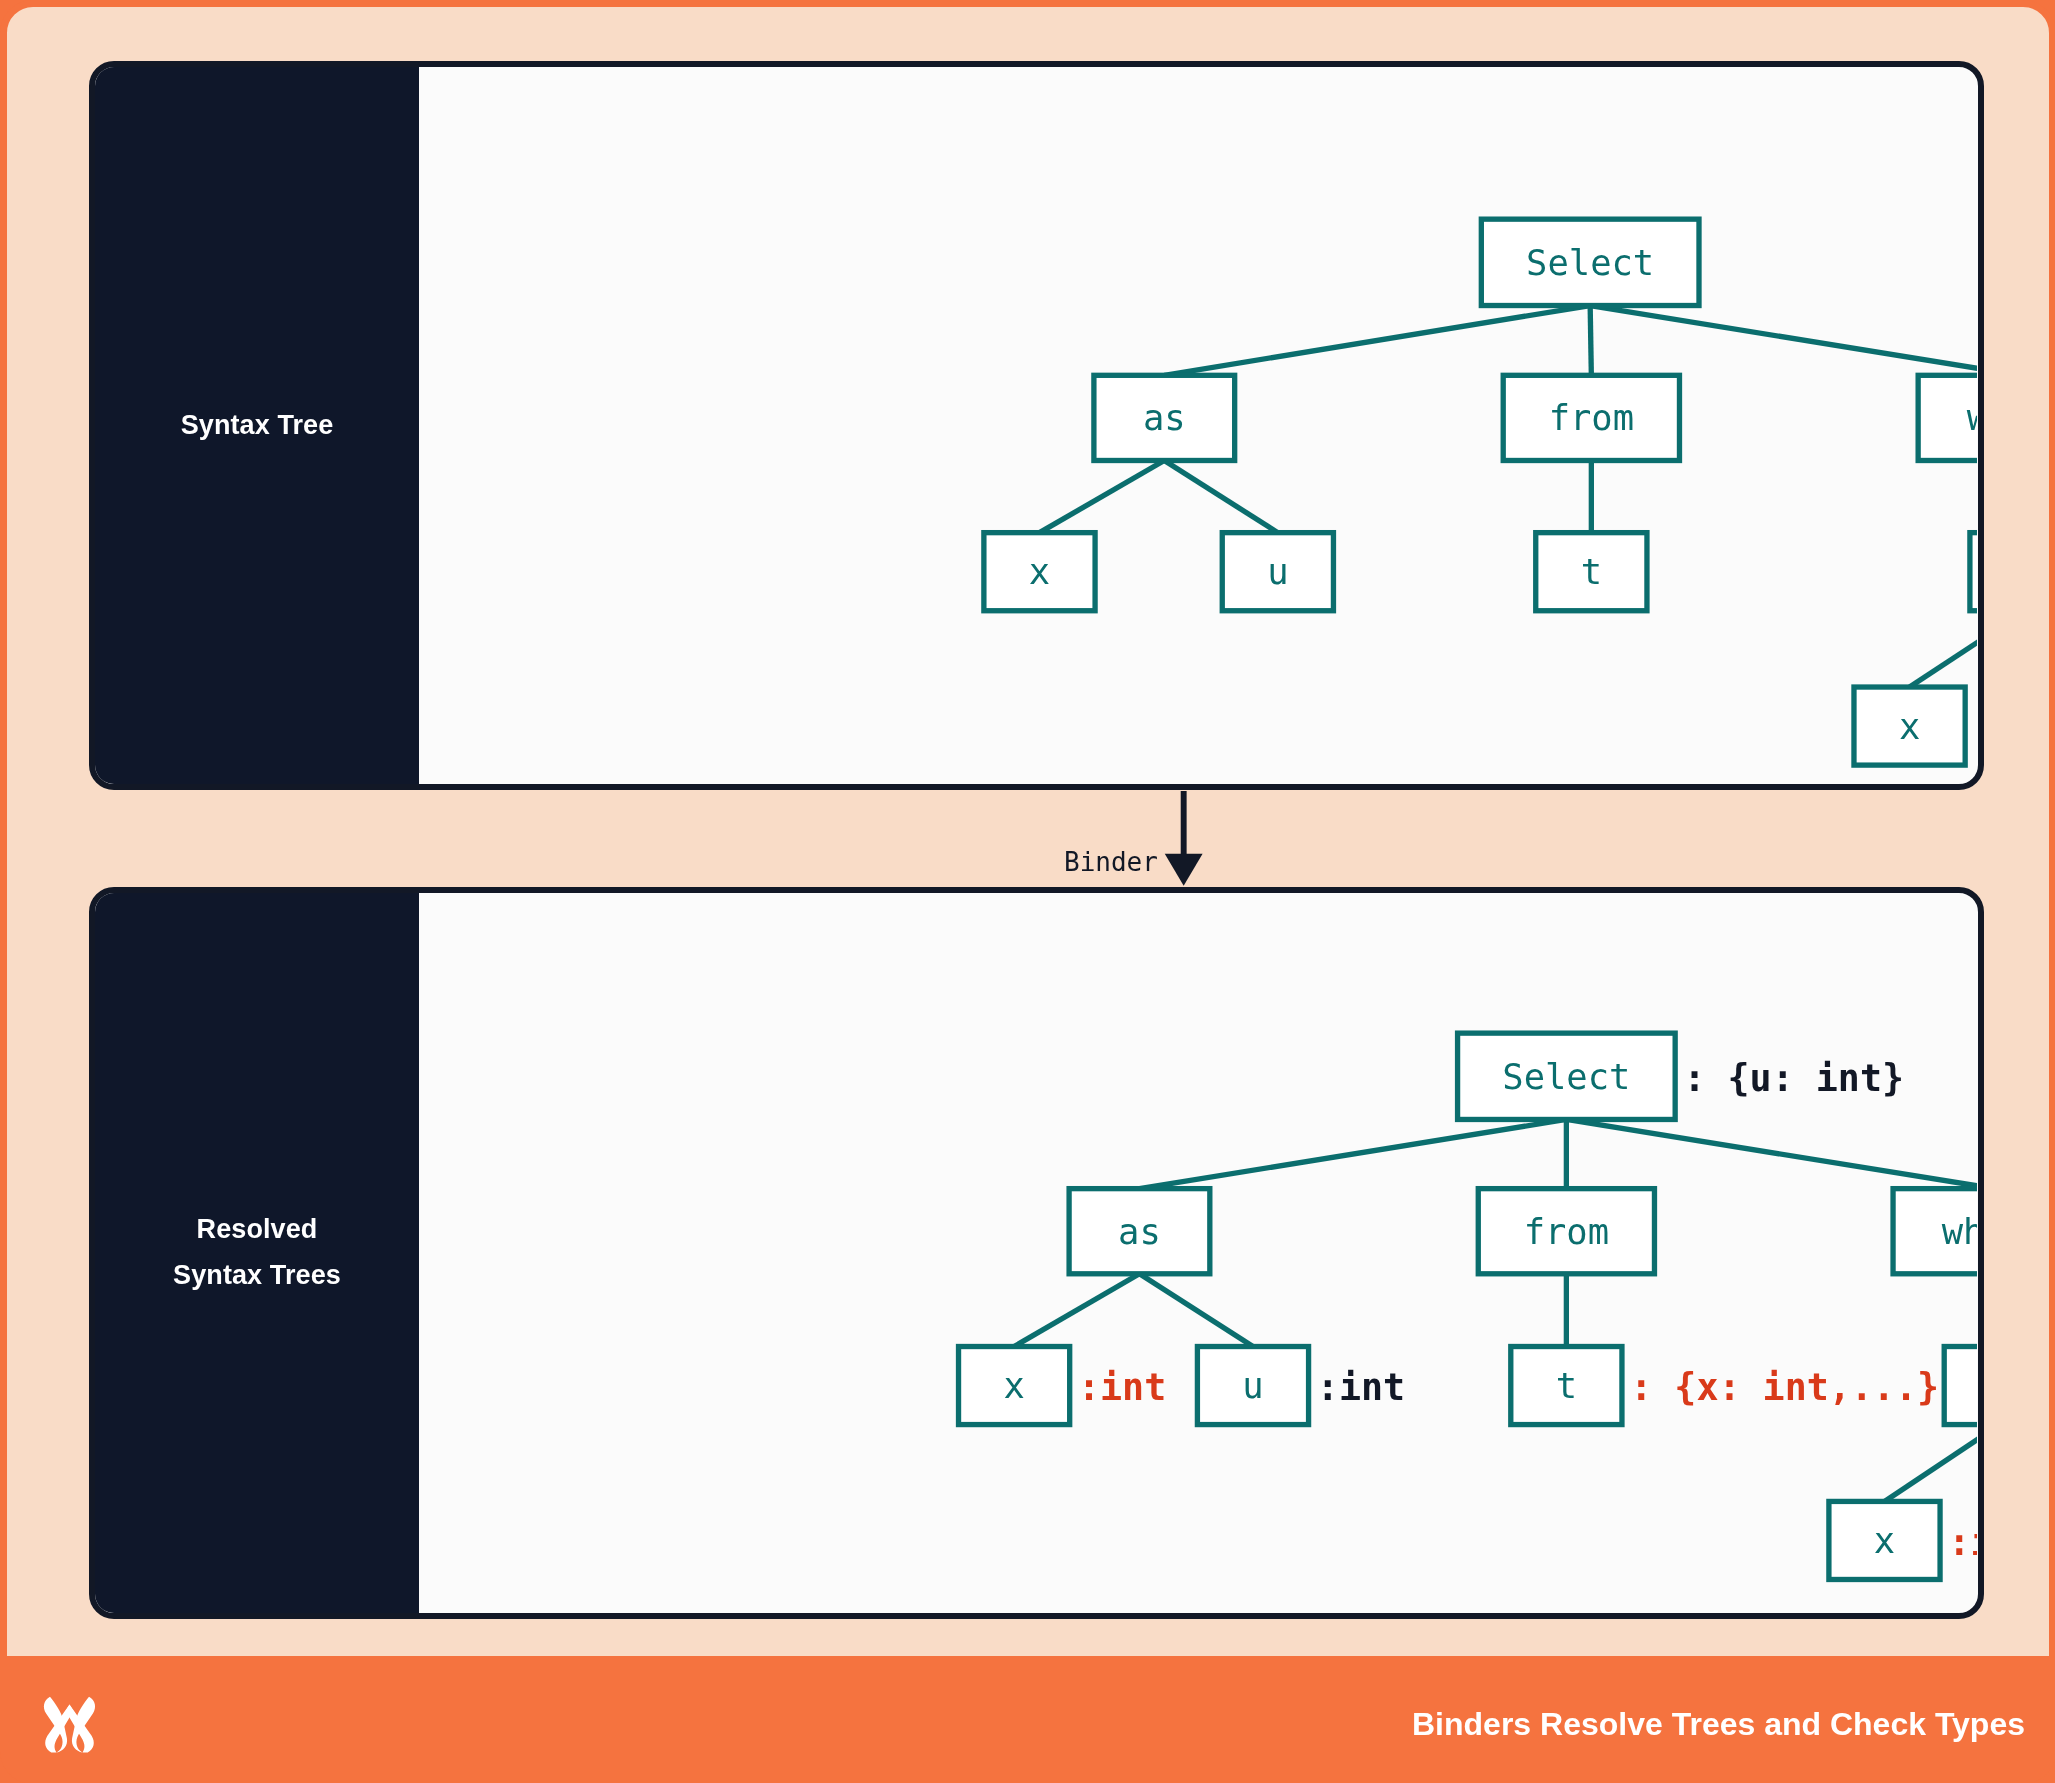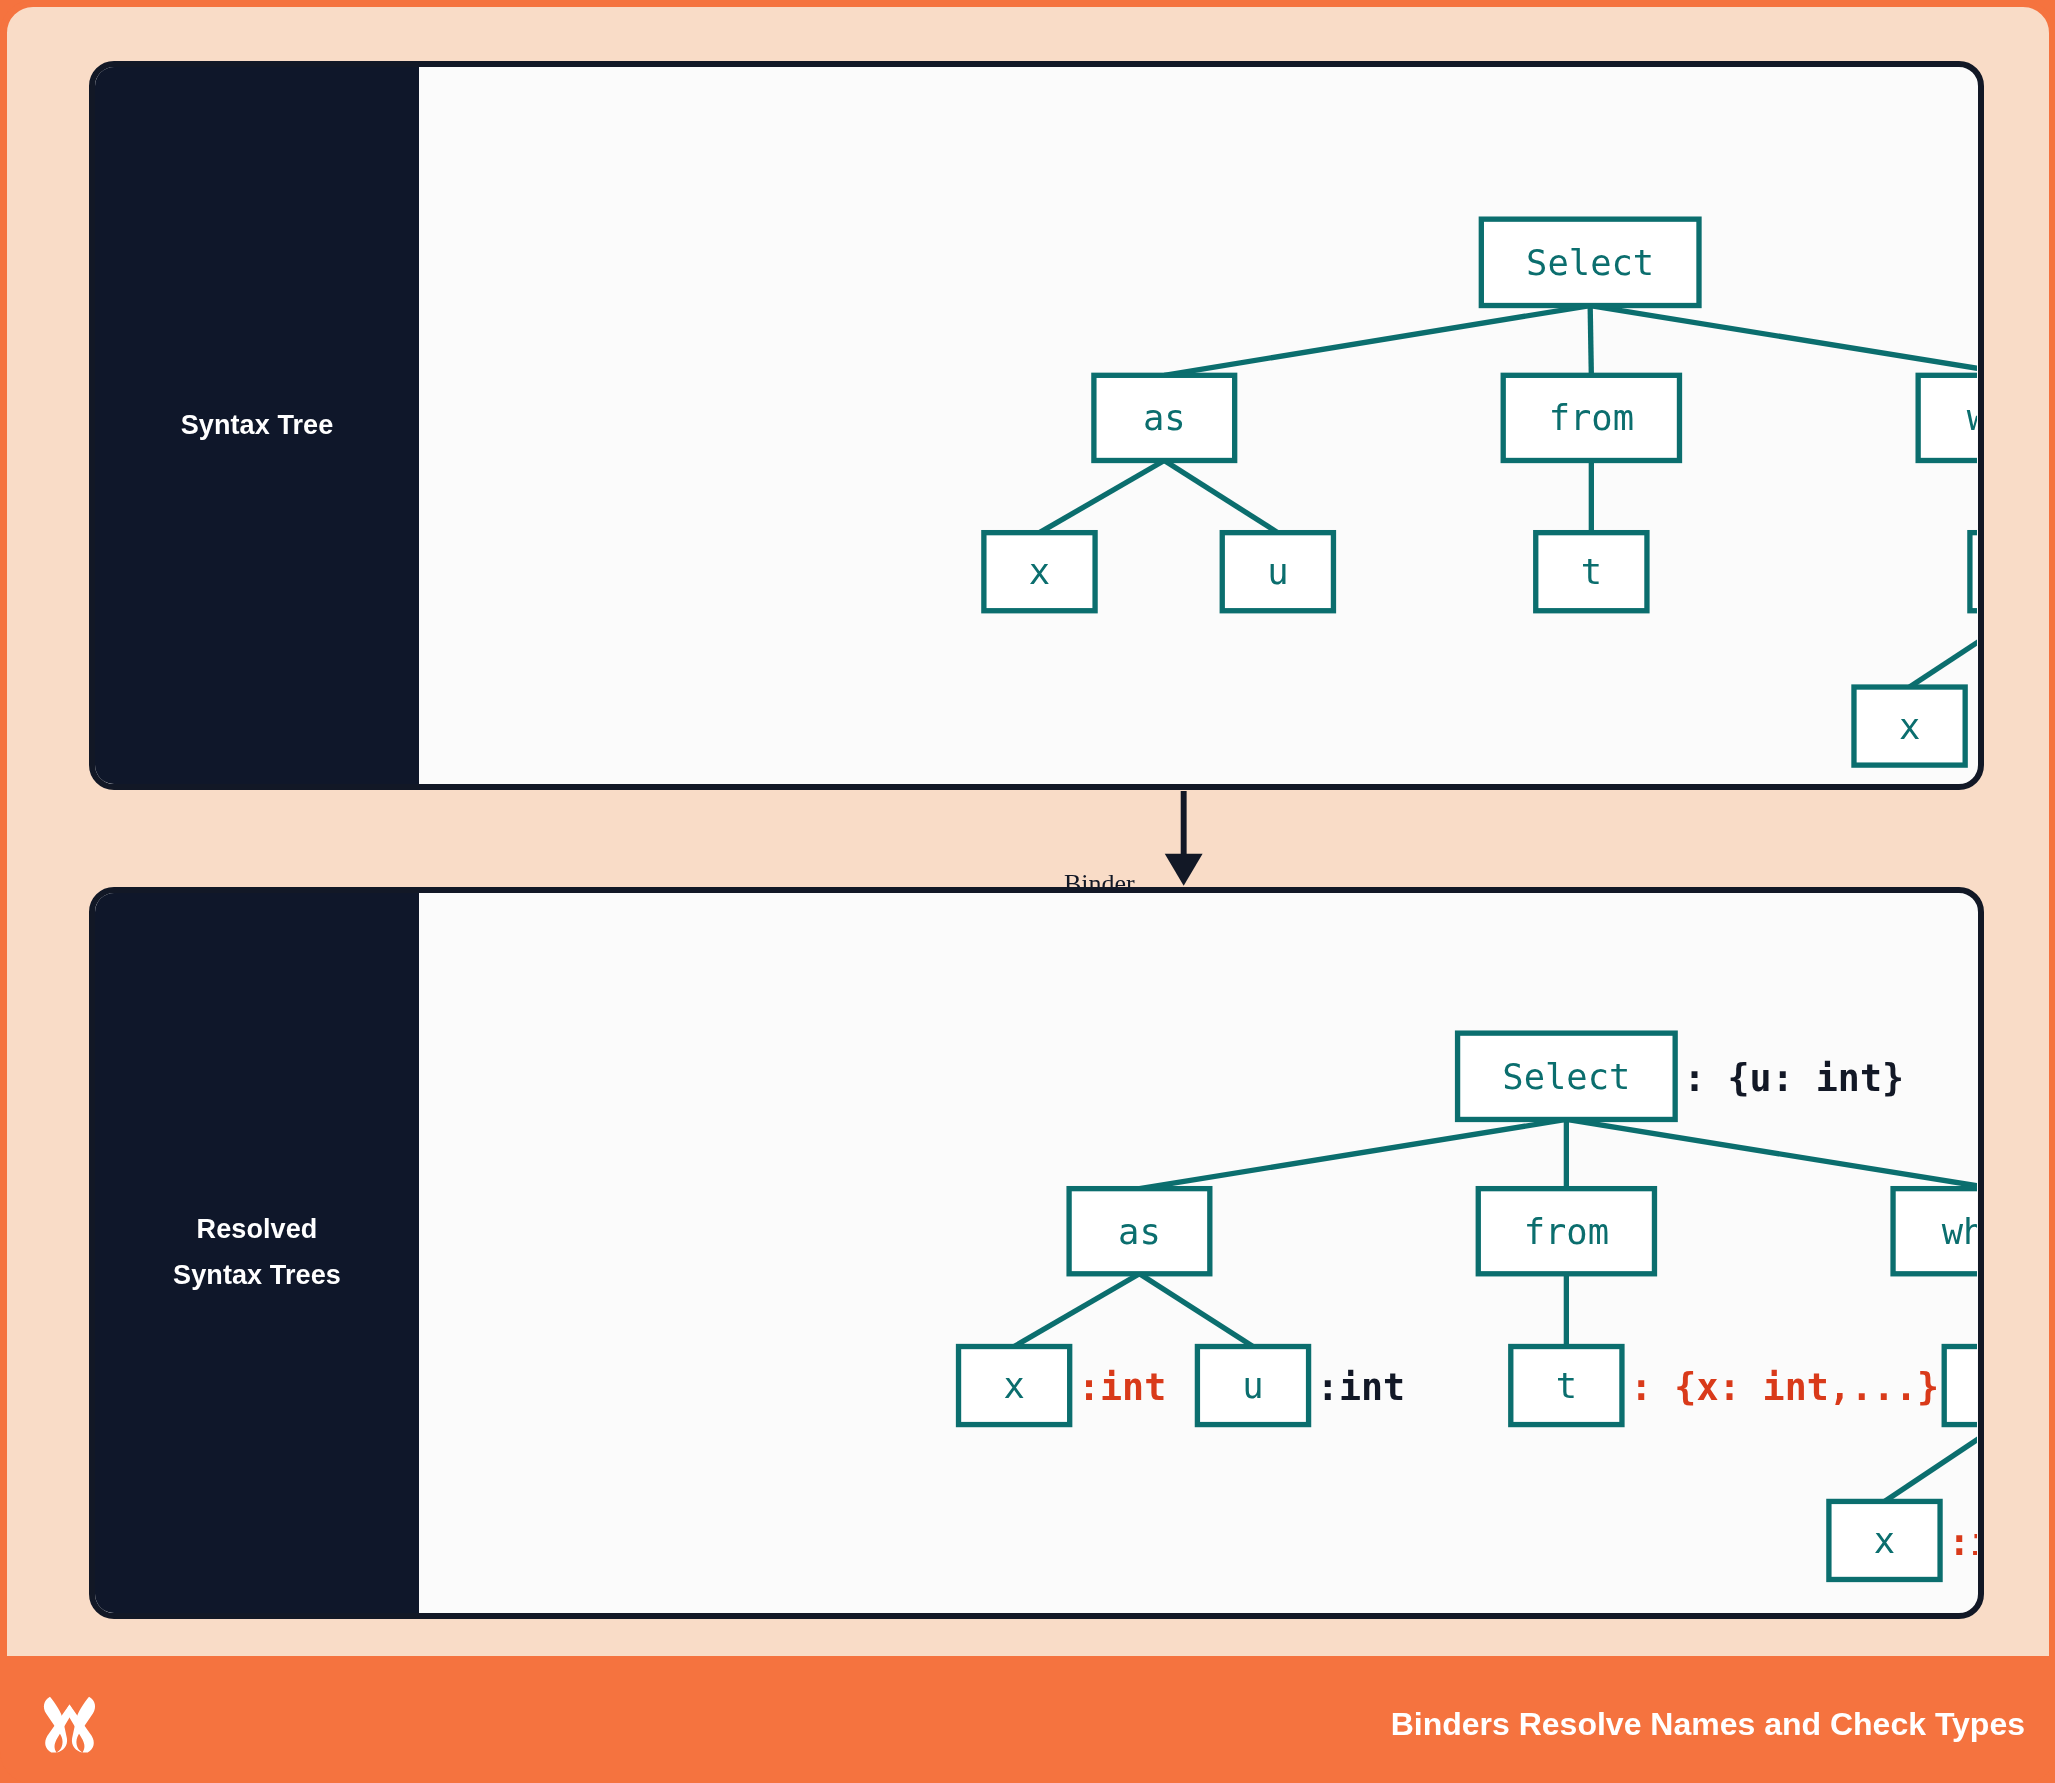--- a/index.html
+++ b/index.html
@@ -161,21 +161,21 @@
               <text x="2925" y="1114" fill="#0B6E6E" text-anchor="middle" dominant-baseline="central" font-family="&quot;DejaVu Sans Mono&quot;, monospace" font-size="60">0</text>
             </g>
           </svg>
       </div>
     </div>
 
     <svg style="position:absolute; left:1141px; top:784px;" width="95" height="97" viewBox="0 0 160 164">
       <line x1="60" y1="0" x2="60" y2="118" stroke="#121826" stroke-width="10"></line>
       <polygon points="60,160 28,106 92,106" fill="#121826"></polygon>
     </svg>
-    <div class="binder-label" style="left:1057px; top:862px;font-family:Liberation Serif, serif;">Binder</div>
+    <div class="binder-label" style="left:1057px; top:840px;">Binder</div>
 
     <div class="panel" id="panel-1" style="left:82px; top:880px; width:1895px; height:732px;">
       <div class="panel-sidebar">
         <div class="sidebar-label">Resolved
 Syntax Trees</div>
       </div>
       <div class="panel-canvas">
         <svg class="tree" id="svg-1" width="1558" height="719" viewBox="0 0 2634 1216">
             <line x1="1940" y1="383" x2="1218" y2="500" stroke="#0B6E6E" stroke-width="9"></line>
             <line x1="1940" y1="383" x2="1940" y2="500" stroke="#0B6E6E" stroke-width="9"></line>
@@ -244,17 +244,17 @@
       <path d="M20 8 C10 14 8 24 14 34 L36 66 C42 76 40 88 30 94
                C40 92 48 84 46 72 L40 44 C38 32 28 18 20 8 Z" fill="#ffffff"></path>
       <path d="M80 8 C90 14 92 24 86 34 L64 66 C58 76 60 88 70 94
                C60 92 52 84 54 72 L60 44 C62 32 72 18 80 8 Z" fill="#ffffff"></path>
       <path d="M22 94 C12 88 10 78 16 68 L50 20 L56 30 L30 74
                C26 82 26 88 30 94 Z" fill="#ffffff"></path>
       <path d="M78 94 C88 88 90 78 84 68 L50 20 L44 30 L70 74
                C74 82 74 88 70 94 Z" fill="#ffffff"></path>
       <path d="M50 44 L57 54 L50 64 L43 54 Z" fill="#F5733F"></path>
     </svg>
-    <div class="footer-caption">Binders Resolve Names and Check Types</div>
+    <div class="footer-caption">Binders Resolve Trees and Check Types</div>
   </div>
 
 </div>
 
 
 </body></html>

